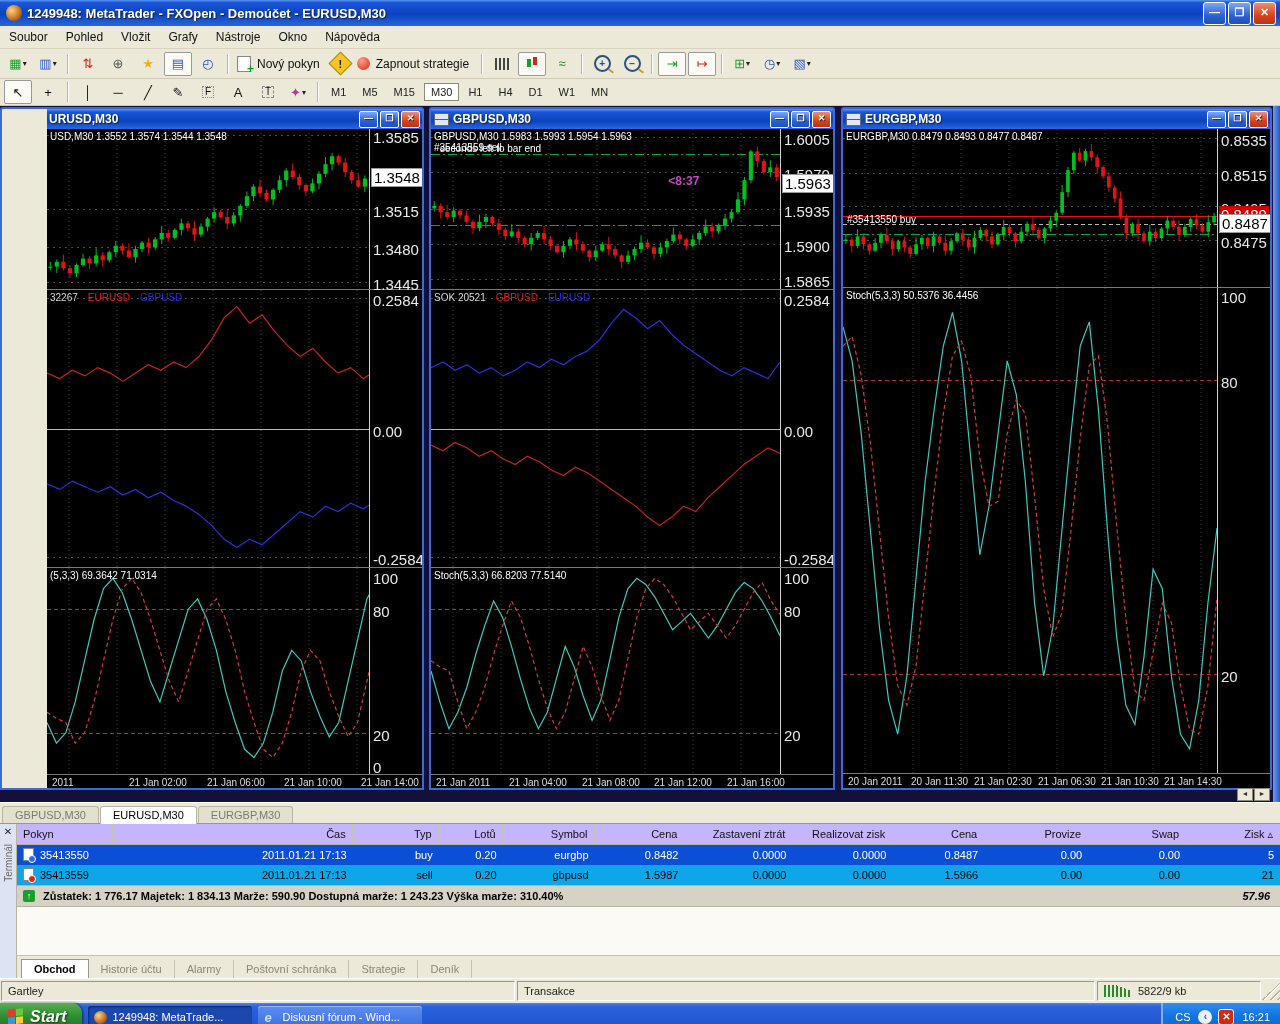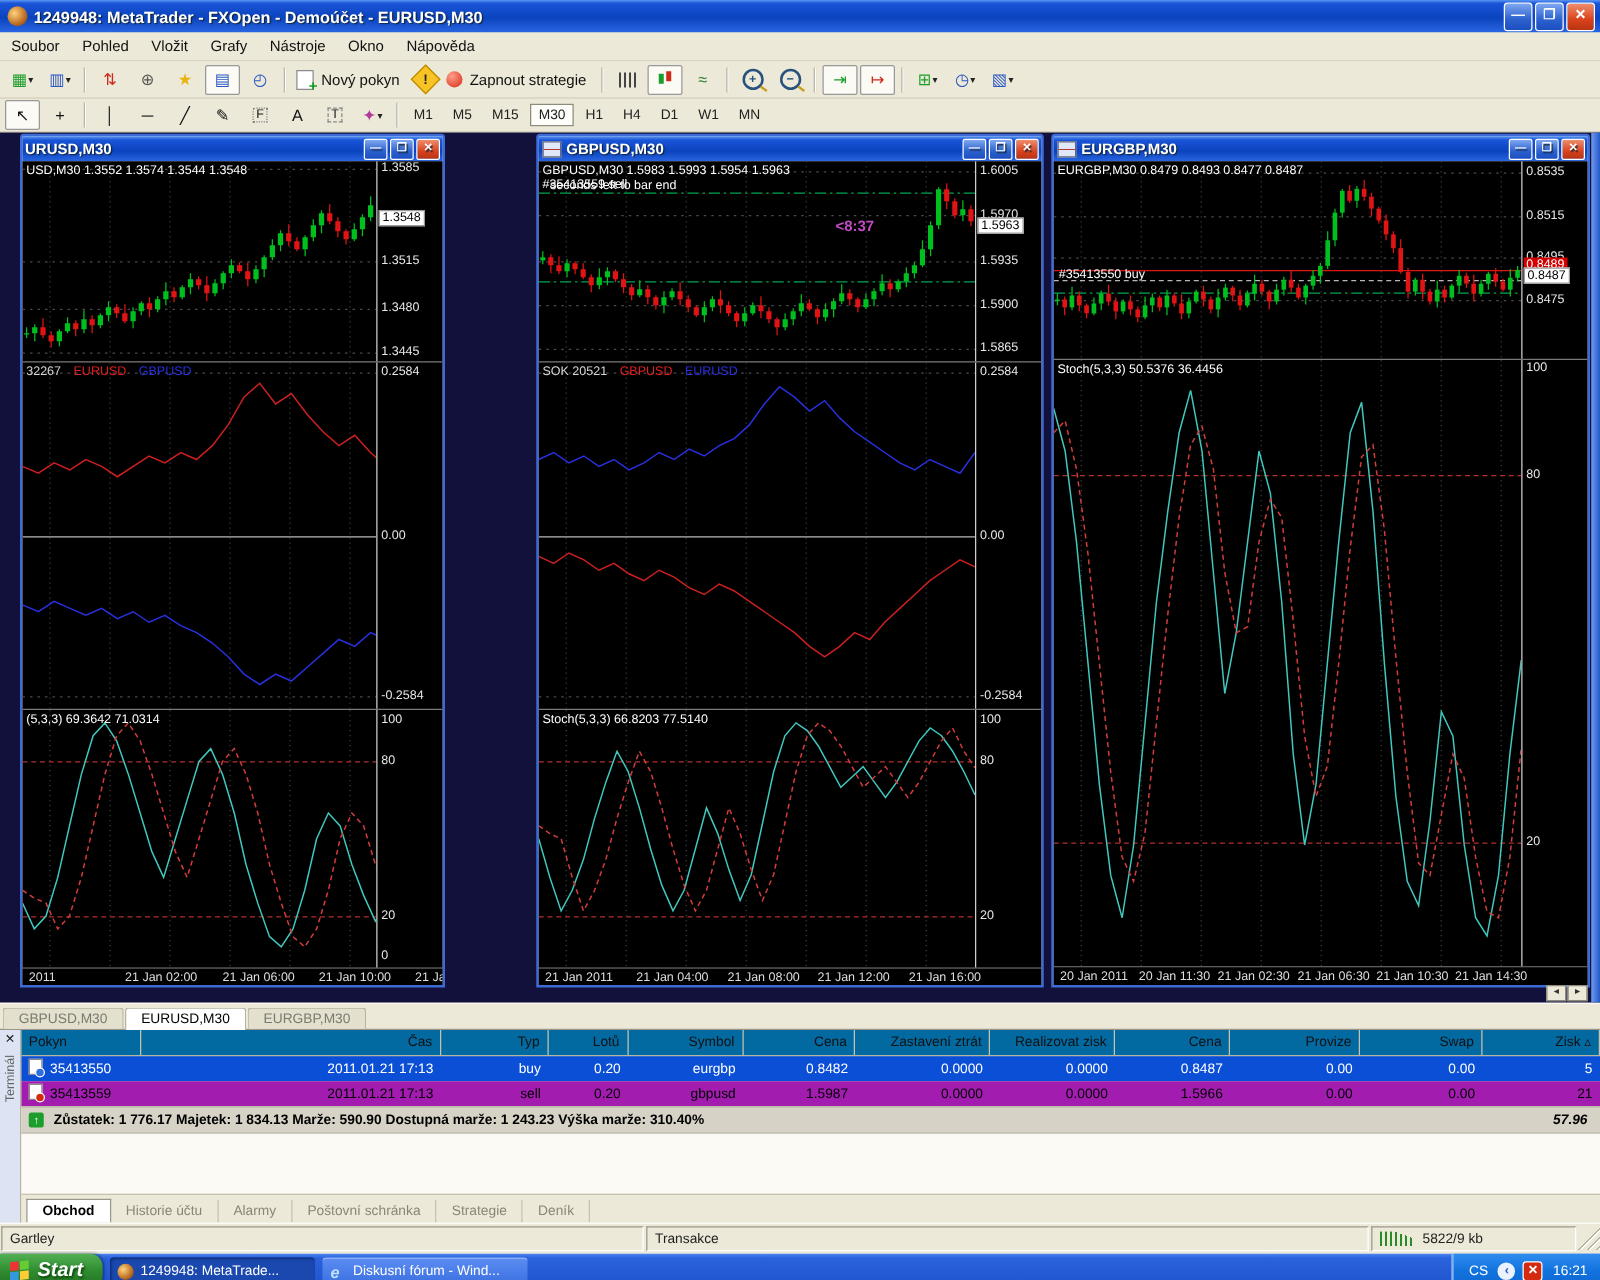--- a/index.html
+++ b/index.html
@@ -67,21 +67,21 @@
   .cw-text{flex:1;white-space:nowrap;overflow:hidden;}
   .cwbtn{width:17px;height:15px;margin-left:2px;border:1px solid #fff;border-radius:2px;color:#fff;
     font-size:9px;line-height:13px;text-align:center;font-weight:bold;
     background:linear-gradient(180deg,#7fa8f0,#2c61cf 60%,#1c4fc0);}
   .cwbtn.close{background:linear-gradient(180deg,#ee8e6d,#d9431c 60%,#b93313);}
   .cw-body{position:relative;background:#000;height:659px;overflow:hidden;}
 
   .pane{display:flex;position:relative;border-bottom:1px solid #7a7a7a;box-sizing:content-box;}
   .plot{position:relative;flex:1;overflow:hidden;}
   .plot svg{position:absolute;left:0;top:0;}
-  .scale{width:52px;border-left:1px solid #cfcfcf;position:relative;font-size:10px;color:#e8e8e8;}
+  .scale{width:52px;border-left:1px solid #cfcfcf;position:relative;font-size:15px;color:#e8e8e8;}
   .slab{position:absolute;left:3px;white-space:nowrap;}
   .slab.pricebox{background:#fff;color:#000;border:1px solid #999;padding:0 2px;left:1px;z-index:2;}
   .slab.redbox{background:#d40000;color:#fff;padding:0 2px;left:1px;z-index:1;}
   .chart-label{position:absolute;top:2px;left:3px;font-size:10px;color:#fff;white-space:nowrap;z-index:3;}
   .chart-label span{margin-right:10px;}
   .overlay-a,.overlay-b{position:absolute;font-size:10px;color:#fff;white-space:nowrap;z-index:3;}
   .overlay-a{left:3px;top:13px;} .overlay-b{left:9px;top:14px;}
   .note{position:absolute;font-size:12px;font-weight:bold;z-index:3;}
   .order-label{position:absolute;left:4px;font-size:10px;color:#fff;z-index:3;}
   .time-axis{height:15px;position:relative;background:#000;color:#ddd;font-size:10px;text-align:right;}
@@ -93,27 +93,27 @@
     border-radius:3px 3px 0 0;margin-right:1px;background:#e4e0ce;}
   .ctab.active{background:#fff;color:#000;position:relative;top:1px;padding-bottom:3px;}
 
   
   .terminal{height:154px;display:flex;background:#ece9d8;border-top:1px solid #9a968a;}
   .term-side{width:16px;background:#dce4f4;border-right:1px solid #b8b4a2;display:flex;flex-direction:column;align-items:center;}
   .term-close{font-size:10px;color:#222;line-height:12px;margin:2px 0 6px;}
   .term-side .vtext{writing-mode:vertical-rl;transform:rotate(180deg);font-size:10px;color:#666;}
   .term-main{flex:1;display:flex;flex-direction:column;overflow:hidden;}
   .trow{display:flex;height:20px;line-height:20px;font-size:11px;}
-  .thead{background:#0369a1;border-bottom:1px solid #b8b4a2;color:#111;}
+  .thead{background:#c4b5fd;border-bottom:1px solid #b8b4a2;color:#111;}
   .th,.td{box-sizing:border-box;padding:0 6px;white-space:nowrap;overflow:hidden;}
   .th{border-right:1px solid #c6c2b0;text-align:right;}
   .th.l,.td.l{text-align:left;}
   .td{text-align:right;}
   .trow.r0{background:#0b4fd7;color:#fff;}
-  .trow.r1{background:#a21caf;color:#000;}
+  .trow.r1{background:#0ea5e9;color:#000;}
   .doc{display:inline-block;width:9px;height:11px;background:#fff;border:1px solid #888;position:relative;
     vertical-align:-2px;margin-right:6px;}
   .doc::after{content:"";position:absolute;right:-3px;bottom:-3px;width:6px;height:6px;border-radius:50%;}
   .doc.buy::after{background:#2e6fe0;border:1px solid #fff;}
   .doc.sell::after{background:#d42a10;border:1px solid #fff;}
   .summary{display:flex;align-items:center;height:20px;background:#d6d2c6;border-top:1px solid #b8b4a2;
     border-bottom:1px solid #b8b4a2;font-weight:bold;font-size:11px;}
   .up-ic{width:12px;height:12px;background:#1d9e2c;color:#fff;font-size:9px;line-height:12px;text-align:center;
     border-radius:2px;margin:0 8px 0 6px;}
   .summary .profit{margin-left:auto;margin-right:10px;font-style:italic;}
@@ -301,21 +301,21 @@
     <span class="tf">M15</span>
     <span class="tf active">M30</span>
     <span class="tf">H1</span>
     <span class="tf">H4</span>
     <span class="tf">D1</span>
     <span class="tf">W1</span>
     <span class="tf">MN</span>
   </div>
 
   <div class="mdi">
-    <div class="chart-window" style="left:16px;width:340px;">
+    <div class="chart-window" style="left:0;width:424px;padding-left:45px;">
       <div class="cw-title">
         <span class="cw-text">URUSD,M30</span>
         <span class="cwbtn">—</span>
         <span class="cwbtn">❐</span>
         <span class="cwbtn close">✕</span>
       </div>
       <div class="cw-body">
           <div class="pane" style="height:160px">
             <div class="plot">
               <svg width="367" height="160">

